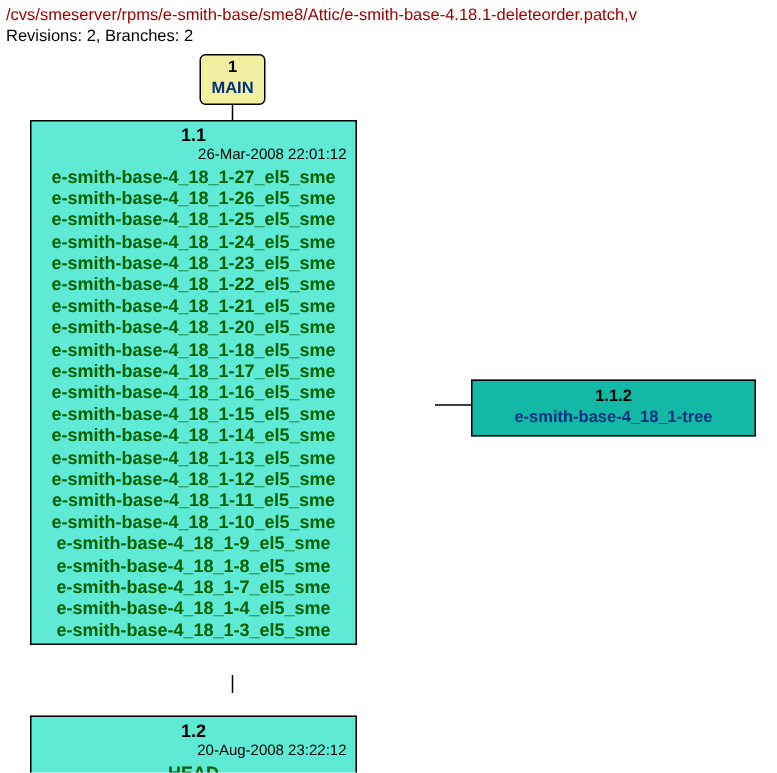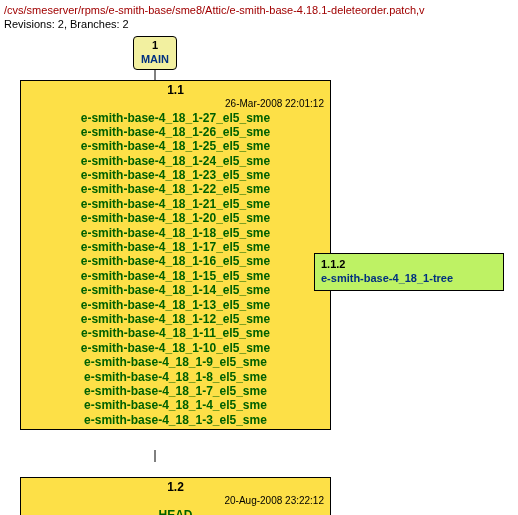--- a/index.html
+++ b/index.html
@@ -41,22 +41,22 @@
     left: 129px;
     top: 0;
     font-weight: bold;
     color: #003080;
   }
   .main-node .num {
     font-weight: bold;
     color: #000;
   }
   .rev-node {
-    background: #fde047;
-    width: 311px;
+    background: #5eead4;
+    width: 218px;
     left: 16px;
   }
   .rev-header {
     font-size: 10px;
     color: #000;
     text-align: right;
   }
   .rev-title {
     font-weight: bold;
     font-size: 12px;
@@ -65,26 +65,26 @@
   .tag-list {
     color: #006000;
     font-weight: bold;
     font-size: 12px;
     text-align: center;
   }
   .tag-list div {
     line-height: 1.2;
   }
   .branch-node {
-    background: #bef264;
+    background: #14b8a6;
     width: 190px;
     left: 310px;
     top: 217px;
     padding: 4px 6px;
-    text-align: left;
+    text-align: center;
   }
   .branch-node .ver {
     font-weight: bold;
   }
   .branch-node .name {
     color: #003080;
     font-weight: bold;
   }
   svg.connector {
     position: absolute;

